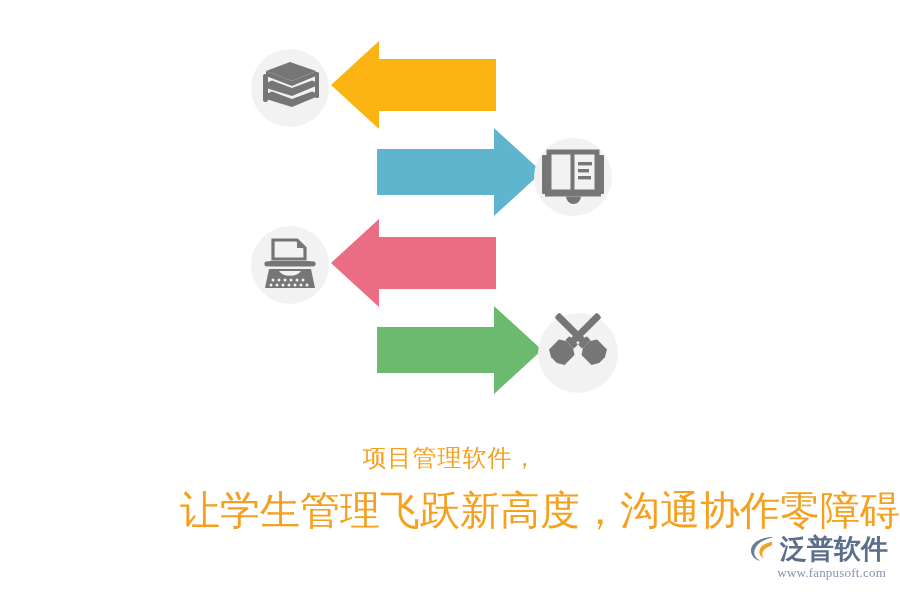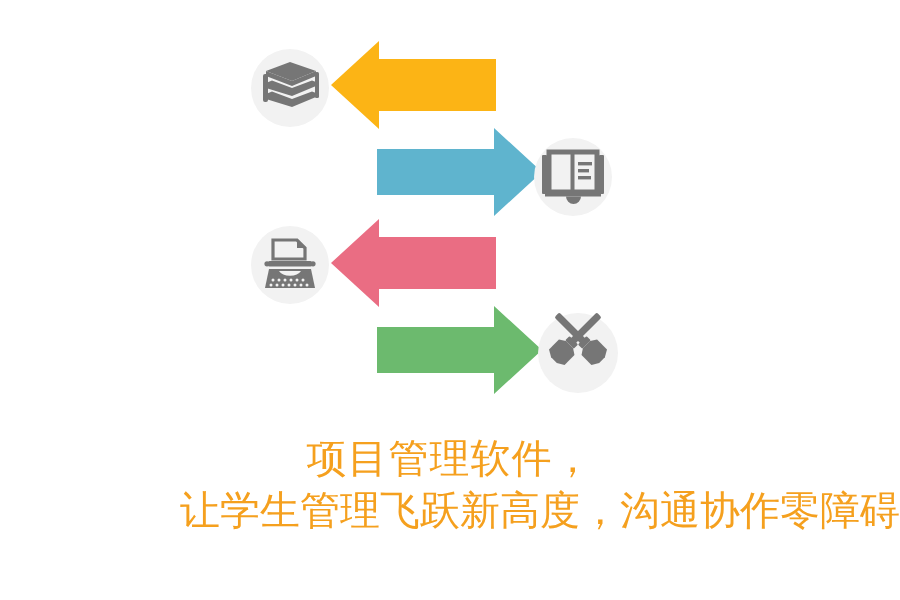--- a/index.html
+++ b/index.html
@@ -38,21 +38,21 @@
   }
   .caption-line {
     color: #F5A01E;
     font-size: 37px;
     line-height: 52px;
     letter-spacing: 1px;
     white-space: nowrap;
     font-weight: 400;
   }
   .caption-line.line1 {
-    font-size: 40px;
+    font-size: 24px;
   }
   .caption-line.line2 {
     font-size: 40px;
     letter-spacing: 0px;
     text-align: right;
   }
   .logo {
     position: absolute;
     right: 12px;
     bottom: 8px;
@@ -189,14 +189,26 @@
       </g>
 
     </svg>
   </div>
 
   <div class="caption-block">
     <div class="caption-line line1">项目管理软件，</div>
     <div class="caption-line line2">让学生管理飞跃新高度，沟通协作零障碍</div>
   </div>
 
+  <div class="logo">
+    <div class="logo-row">
+      <span class="logo-mark">
+        <svg width="30" height="30" viewBox="0 0 30 30" xmlns="http://www.w3.org/2000/svg">
+          <path d="M26 3 C12 3 3 9 3 16.5 C3 22 7 26 13 27 C7.5 24.5 5.5 20.5 6.5 16.5 C8 10 15 5.5 26 3 Z" fill="#6B7D99"></path>
+          <path d="M24 8 C17 9 12.5 12 11.5 16.5 C10.8 20 12.5 23 16 24.5 C13.5 21.5 13.8 18 16.5 15.5 C18.7 13.4 21.5 12 24 11.5 Z" fill="#F5A01E"></path>
+        </svg>
+      </span>
+      <span class="logo-text">泛普软件</span>
+    </div>
+    <div class="logo-url">www.fanpusoft.com</div>
+  </div>
 
 </div>
 
 </body></html>

